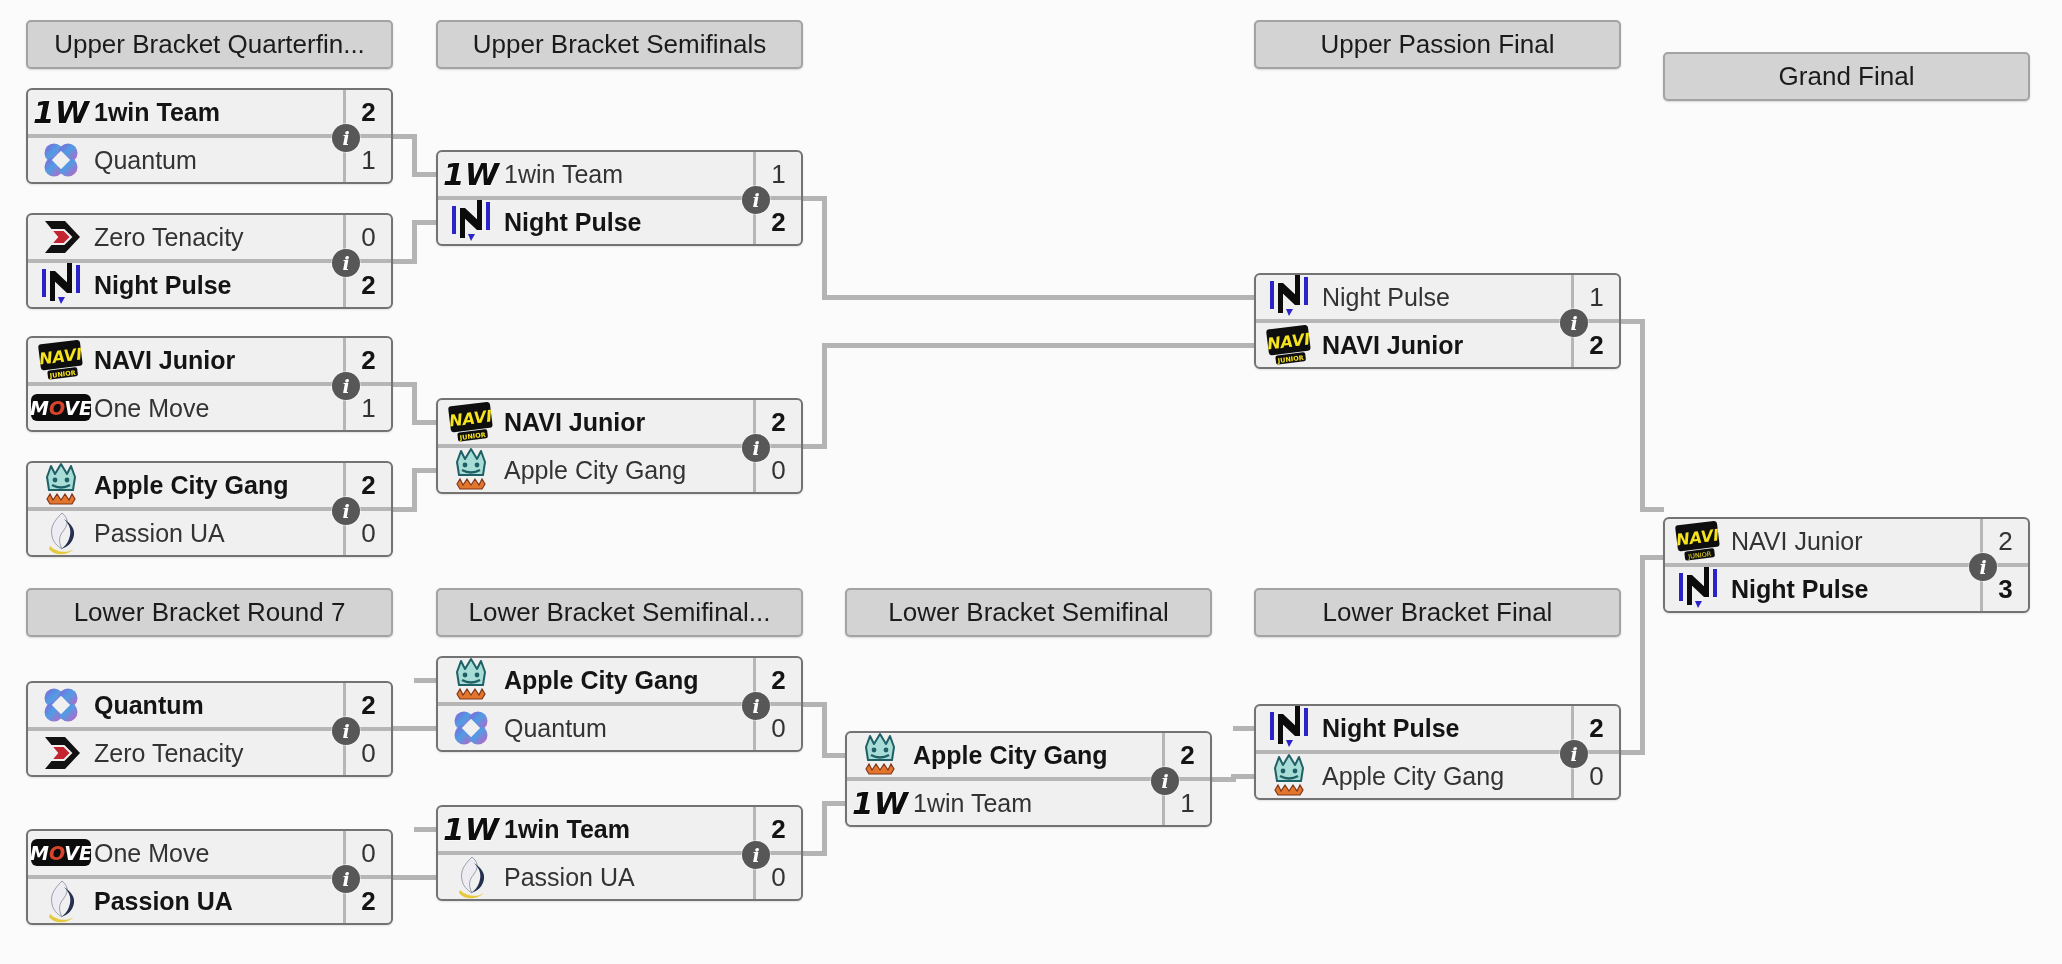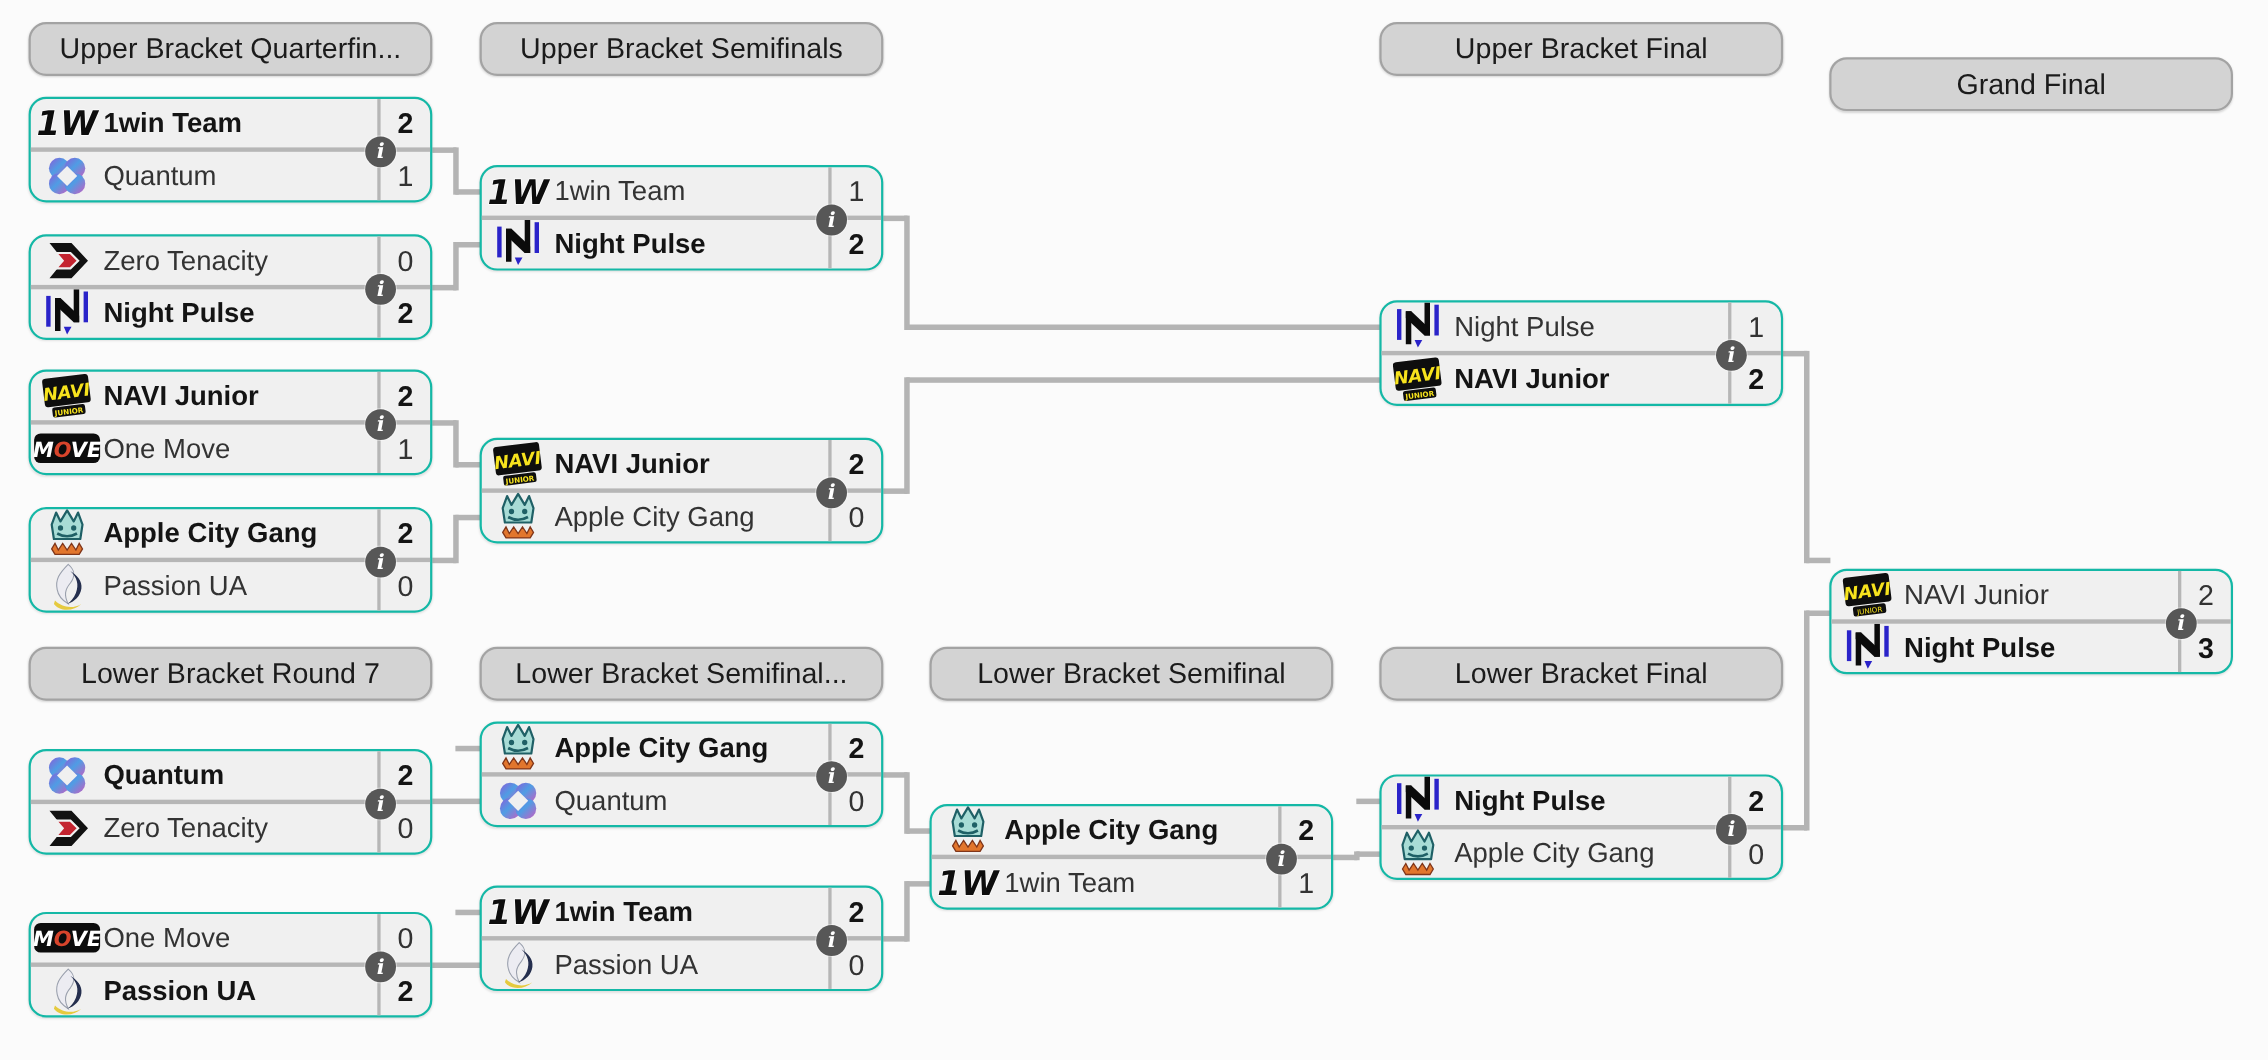--- a/index.html
+++ b/index.html
@@ -13,51 +13,51 @@
   .round-header{
     position:absolute;width:367px;height:49px;box-sizing:border-box;
     background:#d3d3d3;border:2px solid #a3a3a3;border-radius:5px;
     display:flex;align-items:center;justify-content:center;
     font-size:26px;color:#1b1b1b;white-space:nowrap;overflow:hidden;
     box-shadow:0 1px 2px rgba(0,0,0,.15);
   }
 
   .match{
     position:absolute;width:367px;height:96px;box-sizing:border-box;
-    background:#f0f0f0;border:2px solid #14b8a6;border-radius:6px;
+    background:#f0f0f0;border:2px solid #737373;border-radius:6px;
     box-shadow:0 1px 2px rgba(0,0,0,.10);
   }
   .team-row{height:44px;display:flex;align-items:center;font-size:25px;color:#333;}
   .team-row[data-winner="true"]{font-weight:700;color:#141414;}
   .divider{height:4px;background:#b6b6b6;}
   .logo{width:66px;flex:none;display:flex;align-items:center;justify-content:center;}
   .team-name{flex:1;overflow:hidden;white-space:nowrap;text-overflow:ellipsis;padding-right:4px;}
   .score{
     width:45px;flex:none;align-self:stretch;display:flex;align-items:center;justify-content:center;
     border-left:3px solid #b6b6b6;font-size:26px;
   }
   .info-badge{
     position:absolute;right:31px;top:34px;width:28px;height:28px;border-radius:50%;
     background:#575757;color:#fff;display:flex;align-items:center;justify-content:center;
     font-family:"DejaVu Serif","Liberation Serif",serif;font-style:italic;font-weight:bold;
     font-size:19px;z-index:3;box-shadow:0 0 0 1px rgba(255,255,255,.4);
   }
   .line{position:absolute;background:#b4b4b4;z-index:0;}
   .line.h{height:5px;}
   .line.v{width:5px;}
-  .match,.round-header{z-index:2;border-radius:16px;}
+  .match,.round-header{z-index:2;}
 </style>
 </head>
 <body>
 
 <div id="bracket-root">
 
   <div class="round-header c1" style="top:20px">Upper Bracket Quarterfin...</div>
   <div class="round-header c2" style="top:20px">Upper Bracket Semifinals</div>
-  <div class="round-header c4" style="top:20px">Upper Bracket Final</div>
+  <div class="round-header c4" style="top:20px">Upper Passion Final</div>
   <div class="round-header c5" style="top:20px">Grand Final</div>
   <div class="round-header c1" style="top:588px">Lower Bracket Round 7</div>
   <div class="round-header c2" style="top:588px">Lower Bracket Semifinal...</div>
   <div class="round-header c4" style="top:588px">Lower Bracket Final</div>
   <div class="round-header c3" style="top:588px">Lower Bracket Semifinal</div>
 
   <div id="lines">
       <div class="line h" style="left: 393px; top: 134px; width: 22px;"></div>
       <div class="line v" style="left: 412px; top: 134px; height: 43px;"></div>
       <div class="line h" style="left: 414px; top: 172px; width: 23px;"></div>

